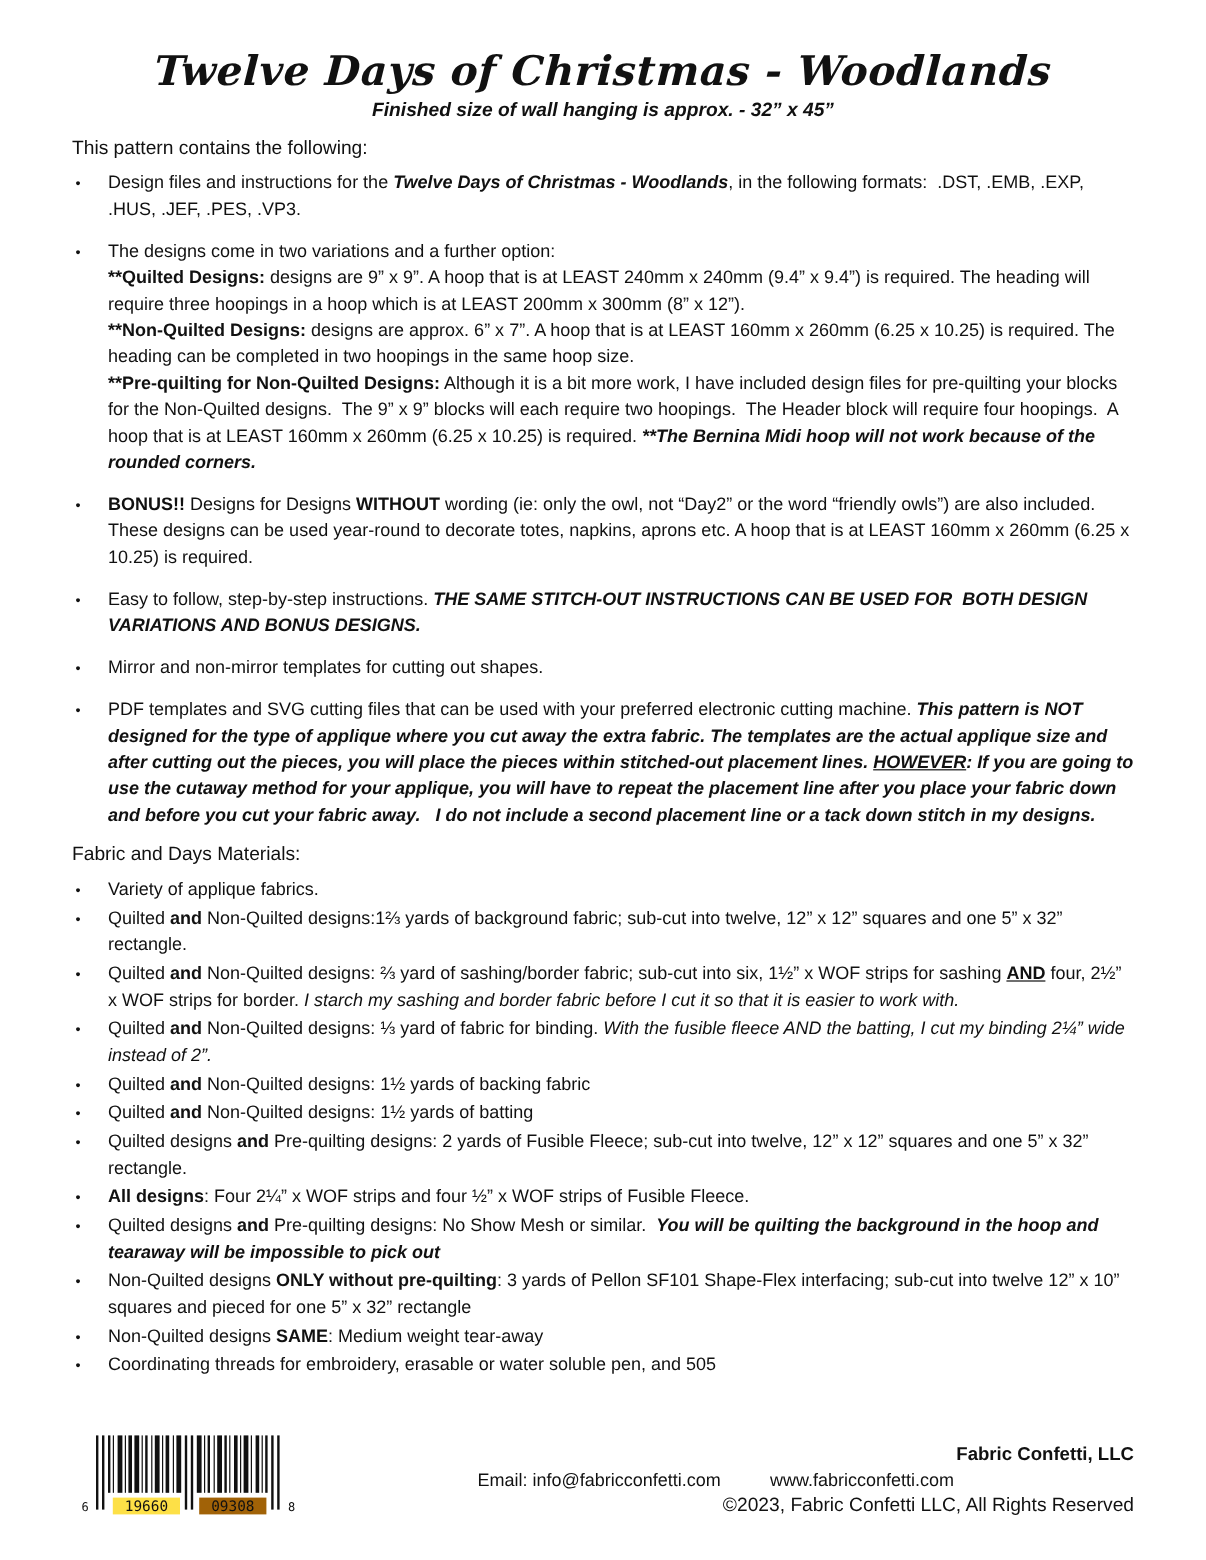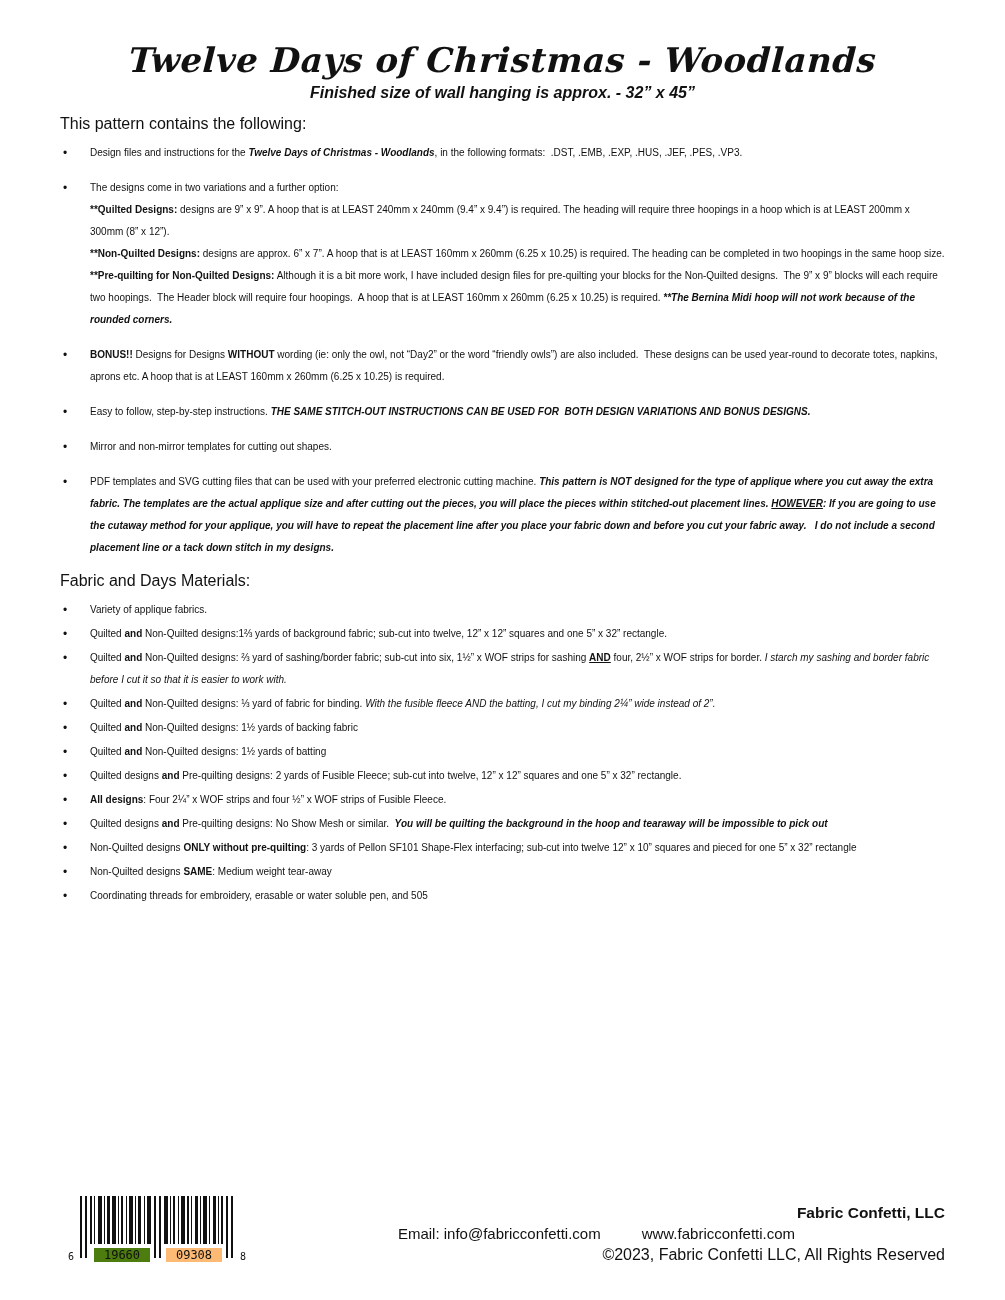--- a/index.html
+++ b/index.html
@@ -46,21 +46,21 @@
   ul.list-0 li { margin-bottom: 13px; }
   ul.list-1 li { margin-bottom: 2px; }
   .bullet-marker {
     flex: 0 0 30px;
     font-size: 12px;
     line-height: 22px;
     padding-left: 3px;
   }
   .bullet-text {
     flex: 1 1 auto;
-    font-size: 10px;
+    font-size: 15px;
     line-height: 22px;
     white-space: pre-wrap;
   }
   .seg-b { font-weight: 700; }
   .seg-i { font-style: italic; }
   .seg-u { text-decoration: underline; }
 
   .footer {
     position: absolute;
     left: 60px; right: 60px;
@@ -97,22 +97,22 @@
     line-height: 21px;
   }
   .barcode-digit {
     position: absolute;
     font-size: 12px;
     font-family: "DejaVu Sans Mono", monospace;
     bottom: 0px;
     color: #111;
   }
   .bd-left   { left: 0px; font-size: 10px; }
-  .bd-g1     { left: 26px; width: 56px; text-align: center; background:#4d7c0f; }
-  .bd-g2     { left: 98px; width: 56px; text-align: center; background:#fdba74; }
+  .bd-g1     { left: 26px; width: 56px; text-align: center; background:#fde047; }
+  .bd-g2     { left: 98px; width: 56px; text-align: center; background:#a16207; }
   .bd-right  { left: 172px; font-size: 10px; }
 </style>
 </head>
 <body>
 
 <div class="page">
 
   <div class="doc-title">Twelve Days of Christmas - Woodlands</div>
   <div class="doc-subtitle">Finished size of wall hanging is approx. - 32” x 45”</div>
 

